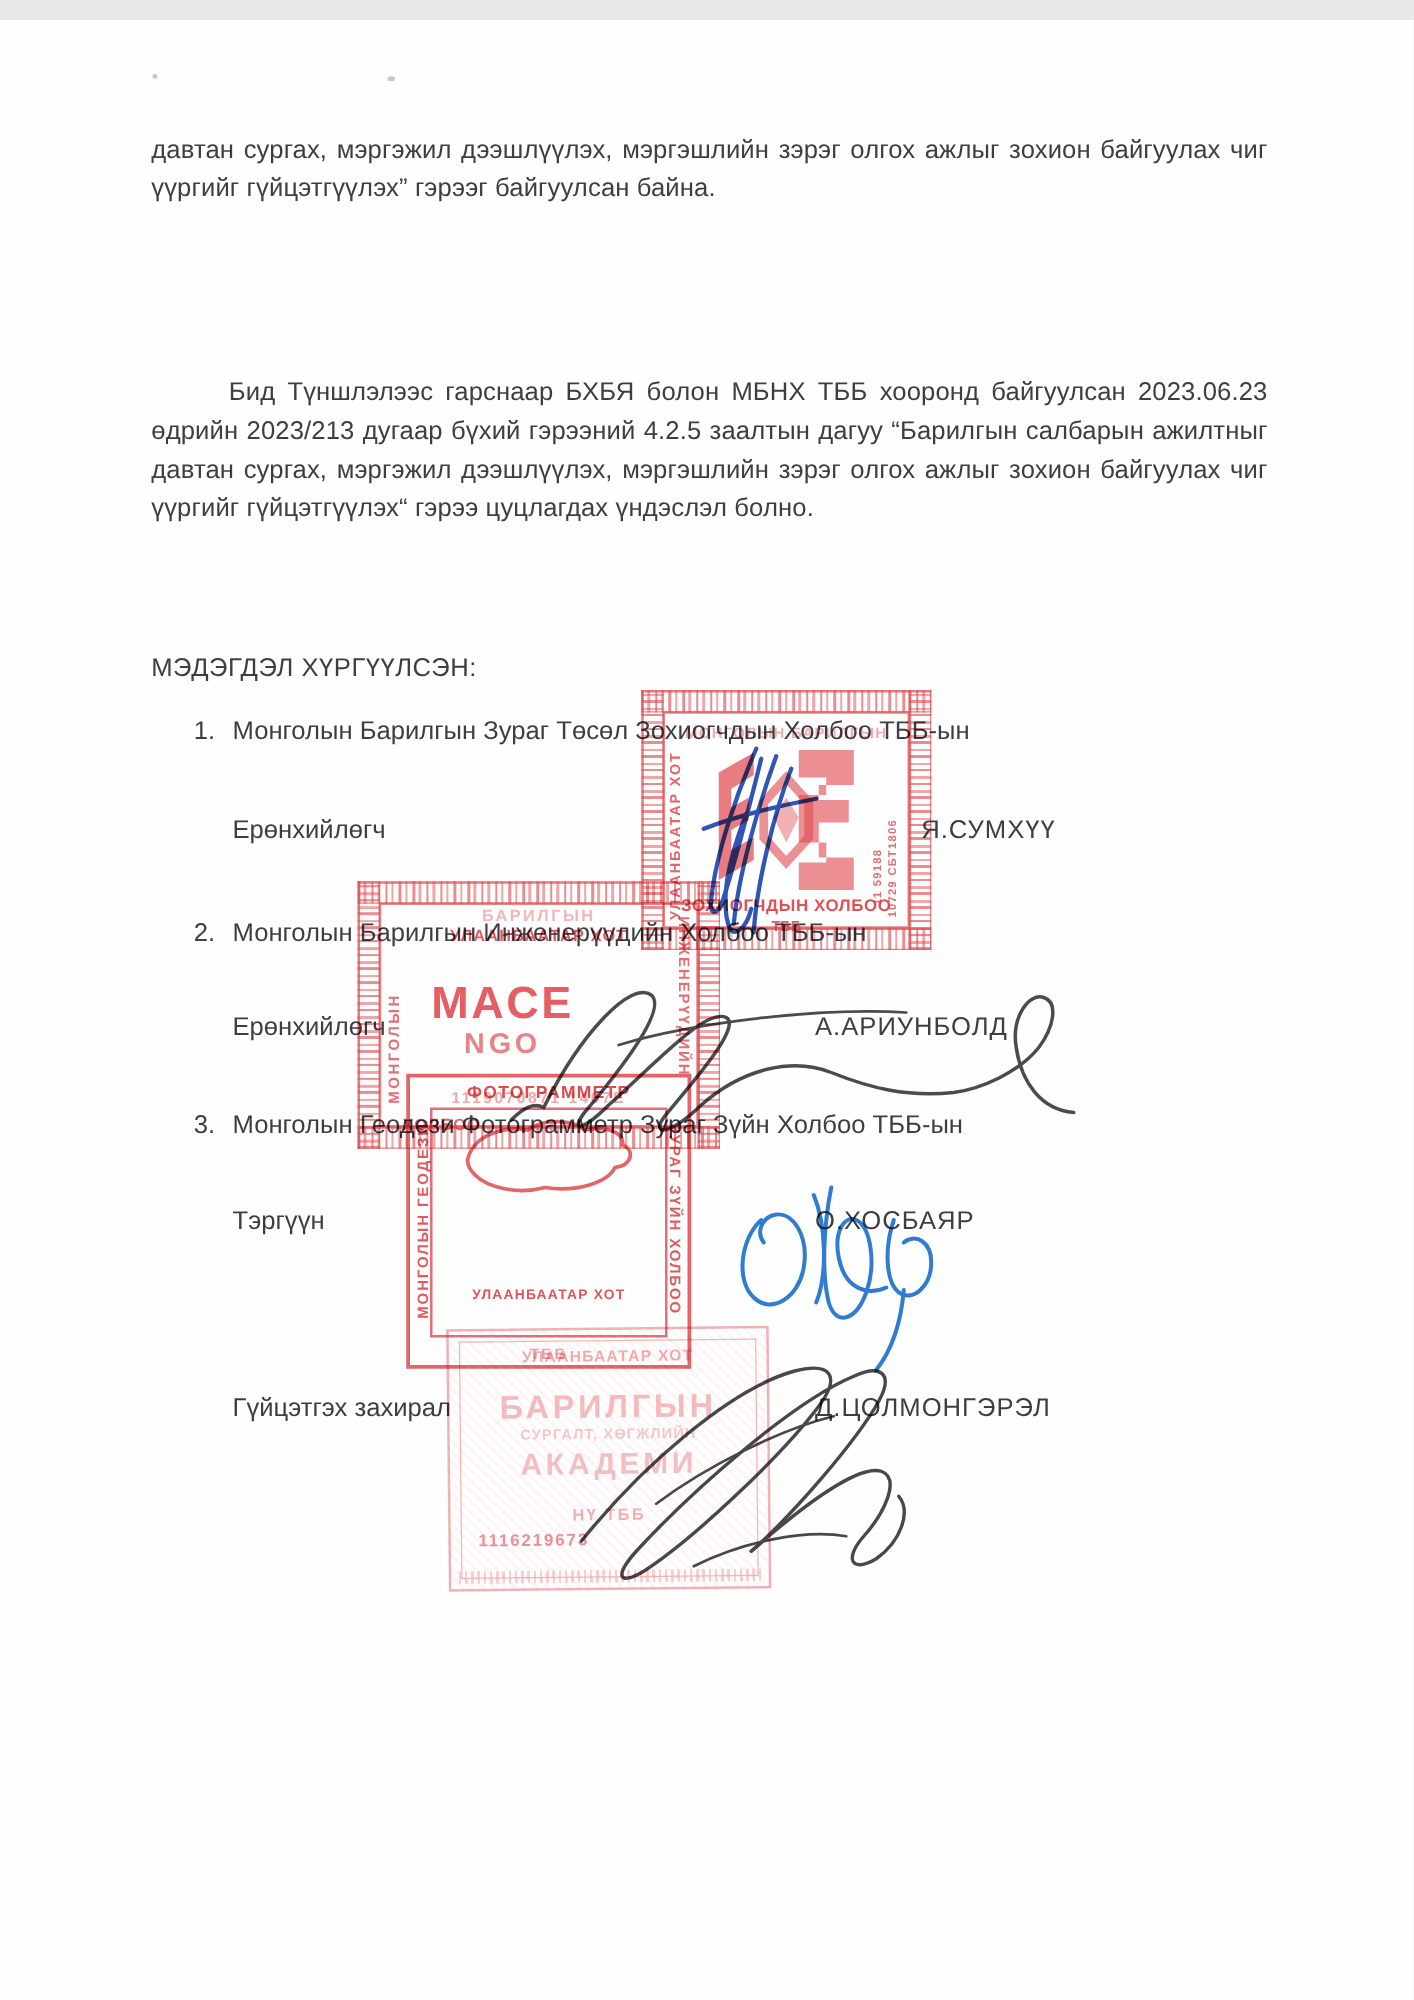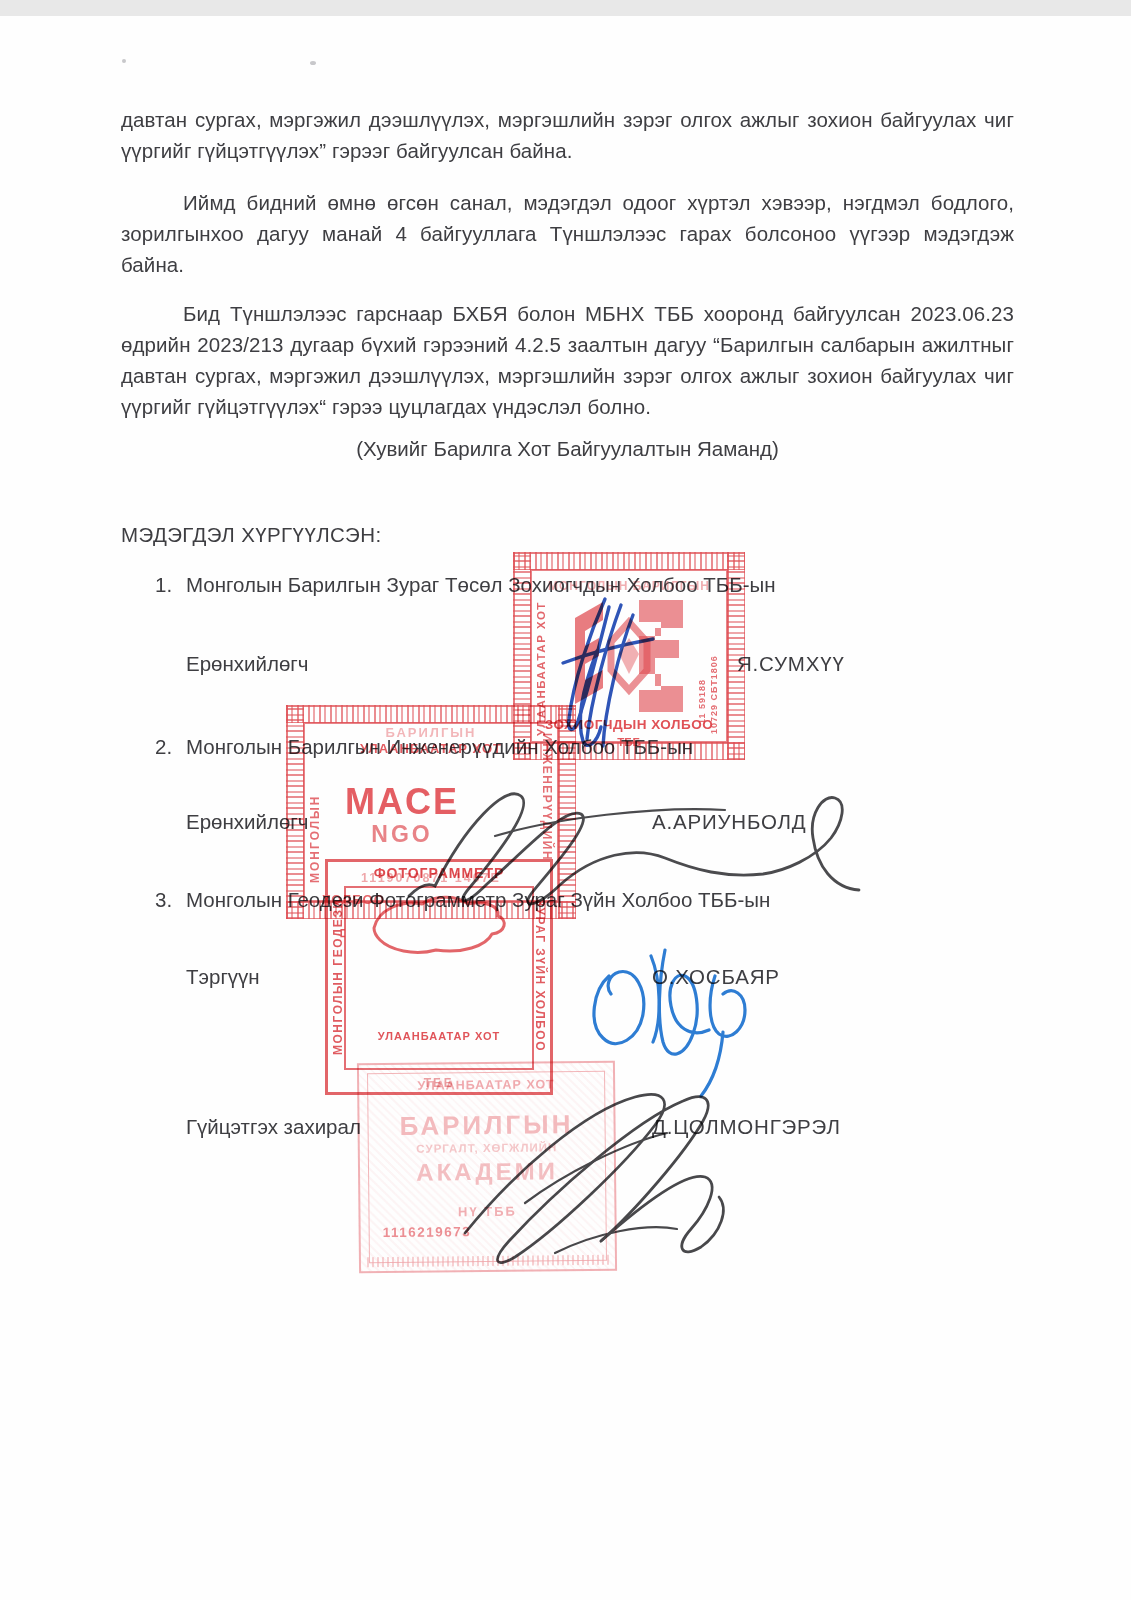--- a/index.html
+++ b/index.html
@@ -127,24 +127,22 @@
 </style>
 </head>
 <body>
 
 <div class="page">
 
   <div class="speck" style="left:122px; top:43px; width:4px; height:4px;"></div>
   <div class="speck" style="left:310px; top:45px; width:6px; height:4px;"></div>
 
   <div class="body-text" style="top:88px;">давтан сургах, мэргэжил дээшлүүлэх, мэргэшлийн зэрэг олгох ажлыг зохион байгуулах чиг үүргийг гүйцэтгүүлэх” гэрээг байгуулсан байна.</div>
-  <div class="body-text indent" style="top:171px;">Иймд бидний өмнө өгсөн санал, мэдэгдэл одоог хүртэл хэвээр, нэгдмэл бодлого, зорилгынхоо дагуу манай 4 байгууллага Түншлэлээс гарах болсоноо үүгээр мэдэгдэж байна.</div>
   <div class="body-text indent" style="top:282px;">Бид Түншлэлээс гарснаар БХБЯ болон МБНХ ТББ хооронд байгуулсан 2023.06.23 өдрийн 2023/213 дугаар бүхий гэрээний 4.2.5 заалтын дагуу “Барилгын салбарын ажилтныг давтан сургах, мэргэжил дээшлүүлэх, мэргэшлийн зэрэг олгох ажлыг зохион байгуулах чиг үүргийг гүйцэтгүүлэх“ гэрээ цуцлагдах үндэслэл болно.</div>
 
-  <div class="copy-note">(Хувийг Барилга Хот Байгуулалтын Яаманд)</div>
   <div class="list-heading">МЭДЭГДЭЛ ХҮРГҮҮЛСЭН:</div>
 
   <div class="org-line" style="top:557px;">
     <span class="num">1.</span><span>Монголын Барилгын Зураг Төсөл Зохиогчдын Холбоо ТББ-ын</span>
   </div>
   <div class="role-label" style="top:636px;">Ерөнхийлөгч</div>
   <div class="person-name" style="top:636px; left:737px;">Я.СУМХҮҮ</div>
 
   <div class="org-line" style="top:719px;">
     <span class="num">2.</span><span>Монголын Барилгын Инженерүүдийн Холбоо ТББ-ын</span>

